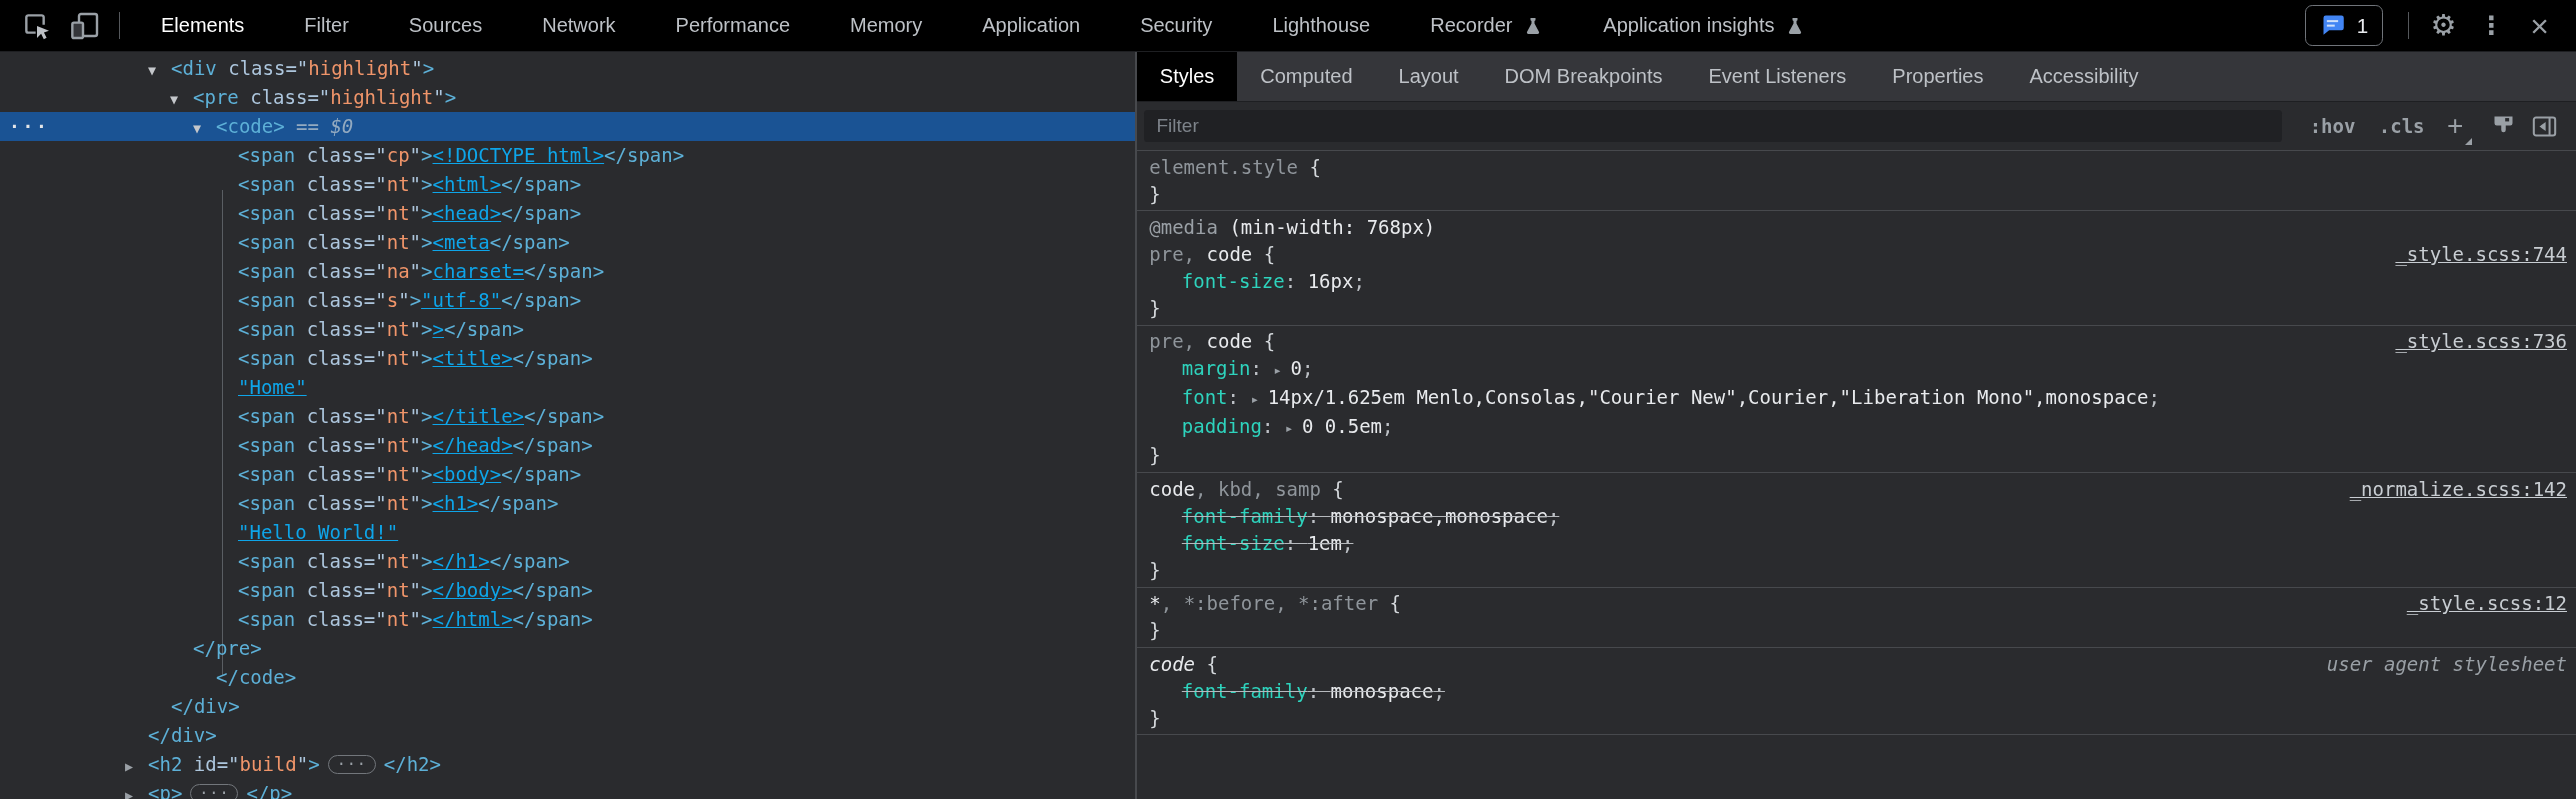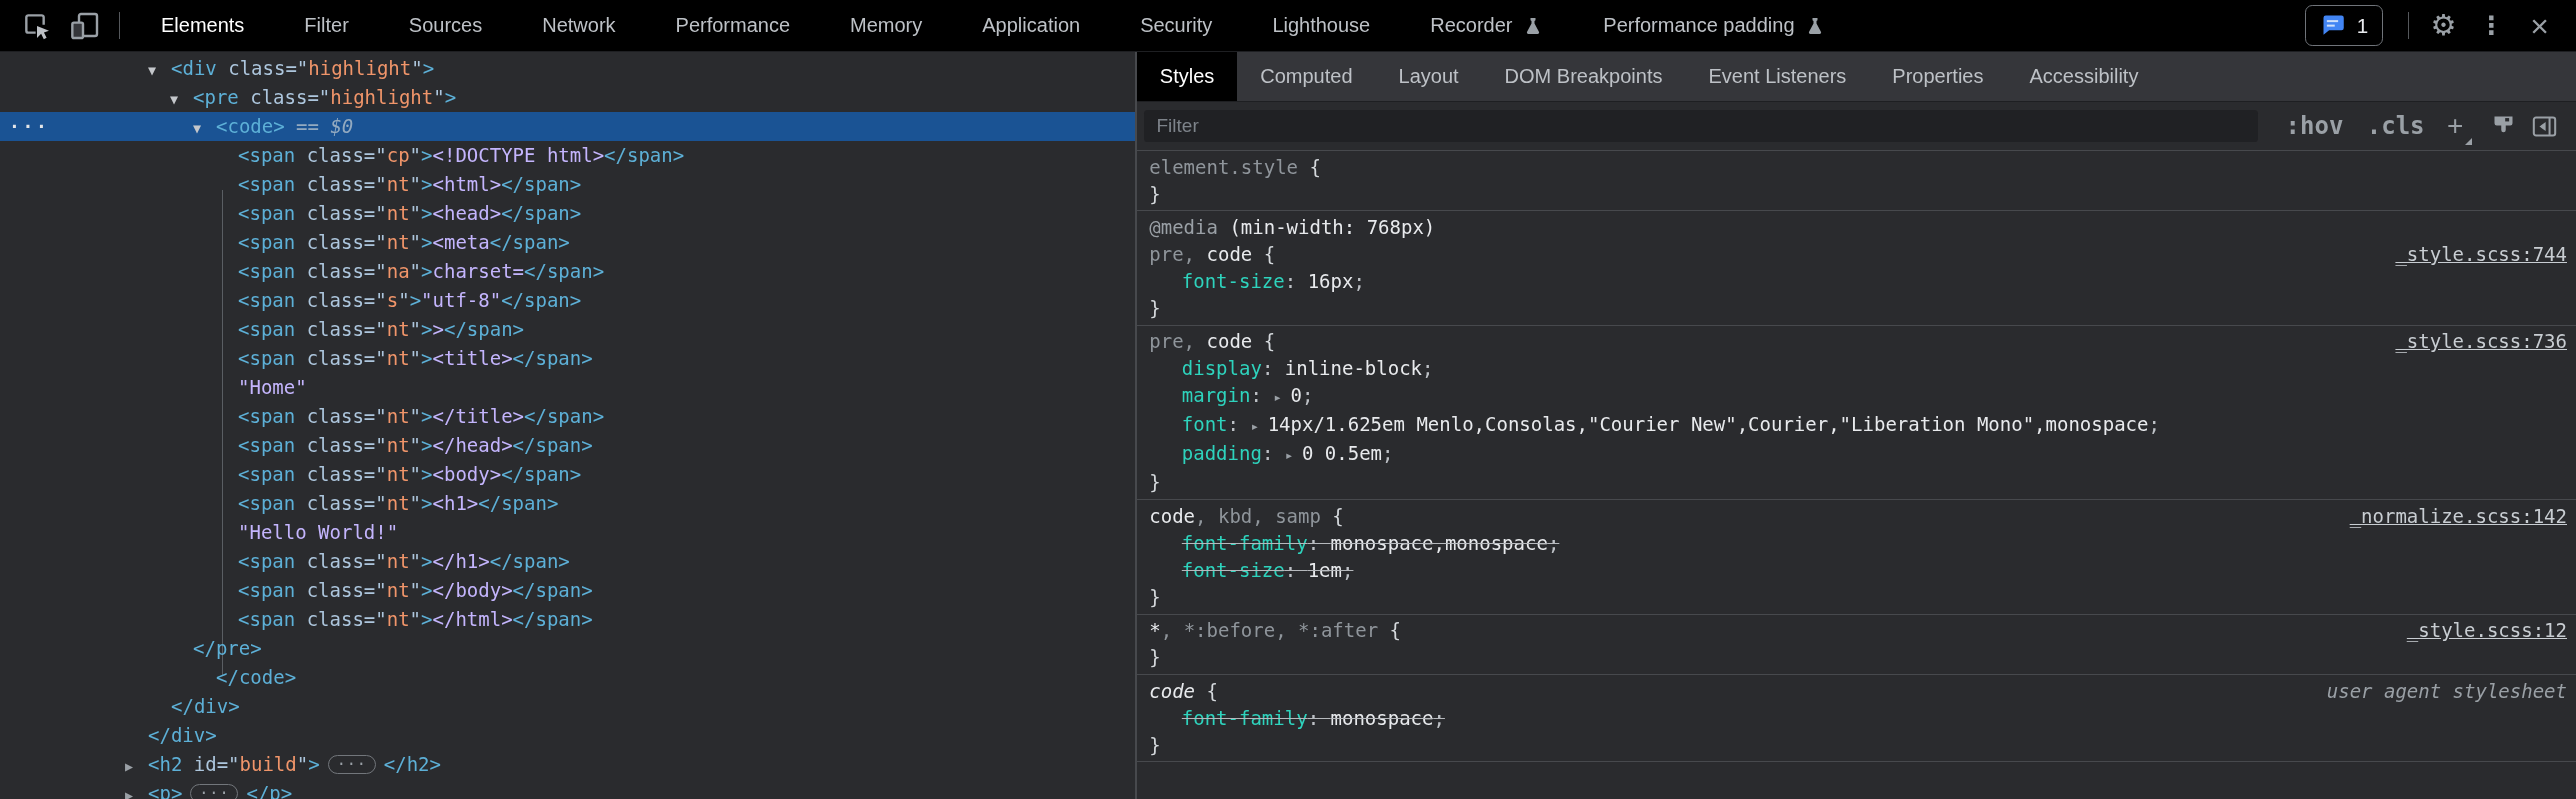--- a/index.html
+++ b/index.html
@@ -32,39 +32,39 @@
   
   .dom-rows{padding-top:1.8px;}
   .dom-row{height:29px;line-height:29px;white-space:pre;position:relative;}
   .dom-row.selected{background:#1a5394;}
   .row-dots{position:absolute;left:9px;top:0;color:#e3e5e8;font-size:18px;letter-spacing:2.7px;font-weight:bold;}
   .arrow{display:inline-block;width:23px;color:#9aa0a6;font-size:13.4px;vertical-align:baseline;}
   .arrow.open{color:#c4c7cb;}
   .tok-g{color:#5db0d7;}
   .tok-a{color:#adc6dd;}
   .tok-v{color:#f0956a;}
-  .tok-t{color:#c4b5fd;}
+  .tok-t{color:#0ea5e9;text-decoration:underline;}
   .tok-e{color:#93aac0;}
   .tok-d{color:#93aac0;font-style:italic;}
   .ellipsis-badge{display:inline-block;border:1.8px solid #72767b;border-radius:11.7px;color:#9aa0a6;
     font-size:15.2px;line-height:17px;padding:0 8px;margin:0 8px;letter-spacing:0.9px;vertical-align:1.8px;}
   .indent-guide{position:absolute;left:222px;top:138px;width:0.9px;height:486px;background:#5a5e63;}
 
   
   .sidebar-tabs{height:49px;background:#35363a;display:flex;align-items:stretch;border-bottom:0.9px solid #1e1f22;}
   .sb-tab{display:flex;align-items:center;padding:0 23px;color:#bdc1c6;font-size:20px;white-space:nowrap;}
   .sb-tab.selected{background:#000;color:#fff;}
 
   
   .filter-bar{height:48px;display:flex;align-items:center;padding:0 10.8px 0 7.2px;
     border-bottom:0.9px solid #47494d;background:#2a2b2e;flex:none;}
   .filter-input{flex:1;height:32px;background:#202124;border:none;border-radius:3.6px;color:#e8eaed;
     font-size:19px;padding:0 12.5px;outline:none;margin-right:16px;font-family:"Liberation Sans",sans-serif;}
   .filter-input::placeholder{color:#7d838a;}
-  .pseudo-btn{font-family:"DejaVu Sans Mono",monospace;font-weight:bold;color:#9aa0a6;font-size:24px;
+  .pseudo-btn{font-family:"DejaVu Sans Mono",monospace;font-weight:bold;color:#9aa0a6;font-size:19px;
     padding:0 11.7px;white-space:nowrap;}
   .plus-btn{position:relative;color:#9aa0a6;font-size:28px;padding:0 10.8px;margin-right:9px;line-height:1;}
   .plus-tri{position:absolute;right:2.7px;bottom:-5.4px;width:0;height:0;border-style:solid;
     border-width:0 0 7.2px 7.2px;border-color:transparent transparent #9aa0a6 transparent;}
   .fb-icon{width:41px;display:flex;align-items:center;justify-content:center;}
 
   
   .styles-sections{flex:1;overflow:hidden;font-family:"DejaVu Sans Mono",monospace;font-size:19px;
     line-height:27px;color:#d5d9dd;}
   .style-section{border-bottom:0.9px solid #47494d;padding:2.7px 0;}
@@ -139,21 +139,21 @@
         </div>
         <div class="tb-tab">
           <span>Recorder</span>
           <span class="flask">
             <svg width="20" height="20" viewBox="0 0 24 24">
               <path d="M9 2.5h6V5l-1.2 1v3l5.3 10a1.8 1.8 0 0 1-1.6 2.7H6.5A1.8 1.8 0 0 1 4.9 19l5.3-10V6L9 5z" fill="#9aa0a6"></path>
             </svg>
           </span>
         </div>
         <div class="tb-tab">
-          <span>Performance padding</span>
+          <span>Application insights</span>
           <span class="flask">
             <svg width="20" height="20" viewBox="0 0 24 24">
               <path d="M9 2.5h6V5l-1.2 1v3l5.3 10a1.8 1.8 0 0 1-1.6 2.7H6.5A1.8 1.8 0 0 1 4.9 19l5.3-10V6L9 5z" fill="#9aa0a6"></path>
             </svg>
           </span>
         </div>
       </div>
 
     <div class="tb-right">
       <div class="console-badge">
@@ -266,21 +266,20 @@
             <div class="line closing">}</div>
           </section>
           <section class="style-section">
             <div class="line at-line"><span class="at-kw">@media</span><span class="at-cond"> (min-width: 768px)</span></div>
             <div class="line rule-header"><span class="sel-wrap"><span class="sel-muted">pre, </span><span class="sel-sel">code</span><span class="brace"> {</span></span><span class="src-link">_style.scss:744</span></div>
             <div class="line decl"><span class="decl-body"><span class="prop">font-size</span><span class="colon">: </span><span class="val">16px</span><span class="semi">;</span></span></div>
             <div class="line closing">}</div>
           </section>
           <section class="style-section">
             <div class="line rule-header"><span class="sel-wrap"><span class="sel-muted">pre, </span><span class="sel-sel">code</span><span class="brace"> {</span></span><span class="src-link">_style.scss:736</span></div>
-            <div class="line decl"><span class="decl-body"><span class="prop">display</span><span class="colon">: </span><span class="val">inline-block</span><span class="semi">;</span></span></div>
             <div class="line decl"><span class="decl-body"><span class="prop">margin</span><span class="colon">: </span><span class="shorthand-arrow">▸ </span><span class="val">0</span><span class="semi">;</span></span></div>
             <div class="line decl"><span class="decl-body"><span class="prop">font</span><span class="colon">: </span><span class="shorthand-arrow">▸ </span><span class="val">14px/1.625em Menlo,Consolas,"Courier New",Courier,"Liberation Mono",monospace</span><span class="semi">;</span></span></div>
             <div class="line decl"><span class="decl-body"><span class="prop">padding</span><span class="colon">: </span><span class="shorthand-arrow">▸ </span><span class="val">0 0.5em</span><span class="semi">;</span></span></div>
             <div class="line closing">}</div>
           </section>
           <section class="style-section">
             <div class="line rule-header"><span class="sel-wrap"><span class="sel-sel">code</span><span class="sel-muted">, kbd, samp</span><span class="brace"> {</span></span><span class="src-link">_normalize.scss:142</span></div>
             <div class="line decl"><span class="struck"><span class="prop">font-family</span><span class="colon">: </span><span class="val">monospace,monospace</span><span class="semi">;</span></span></div>
             <div class="line decl"><span class="struck"><span class="prop">font-size</span><span class="colon">: </span><span class="val">1em</span><span class="semi">;</span></span></div>
             <div class="line closing">}</div>

